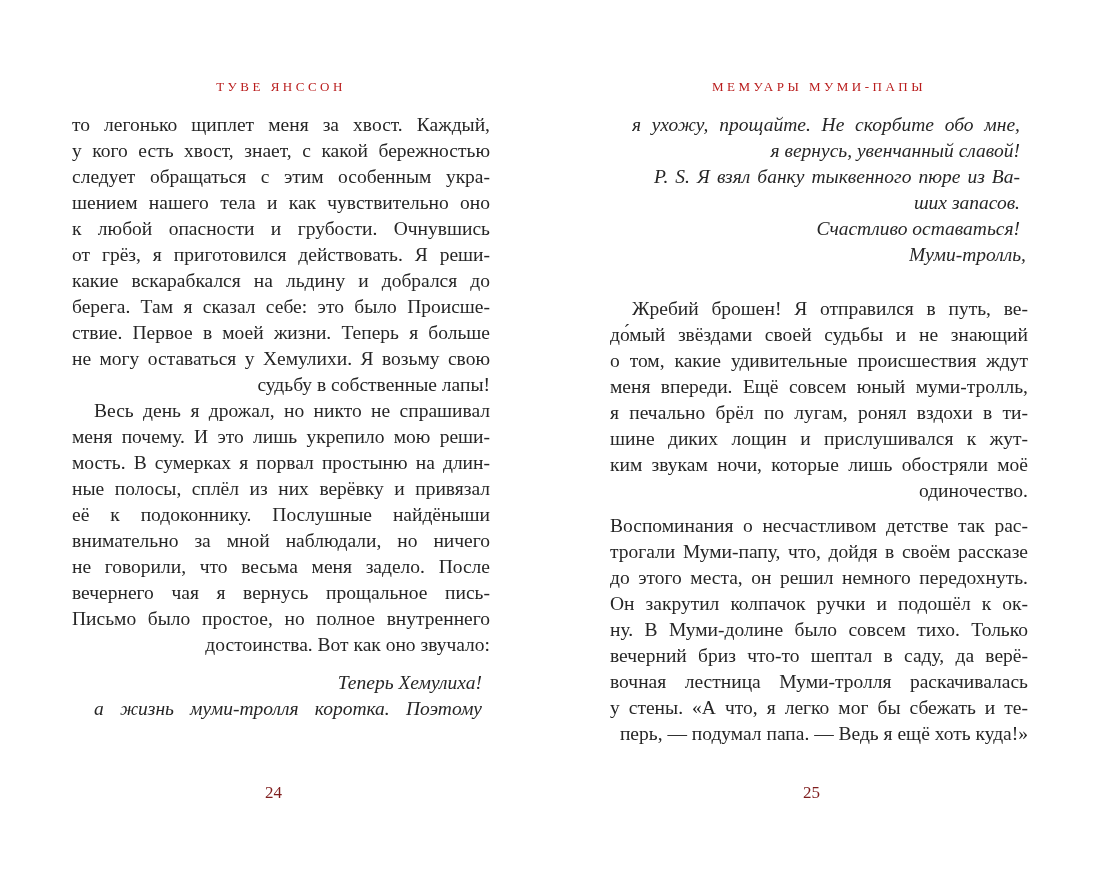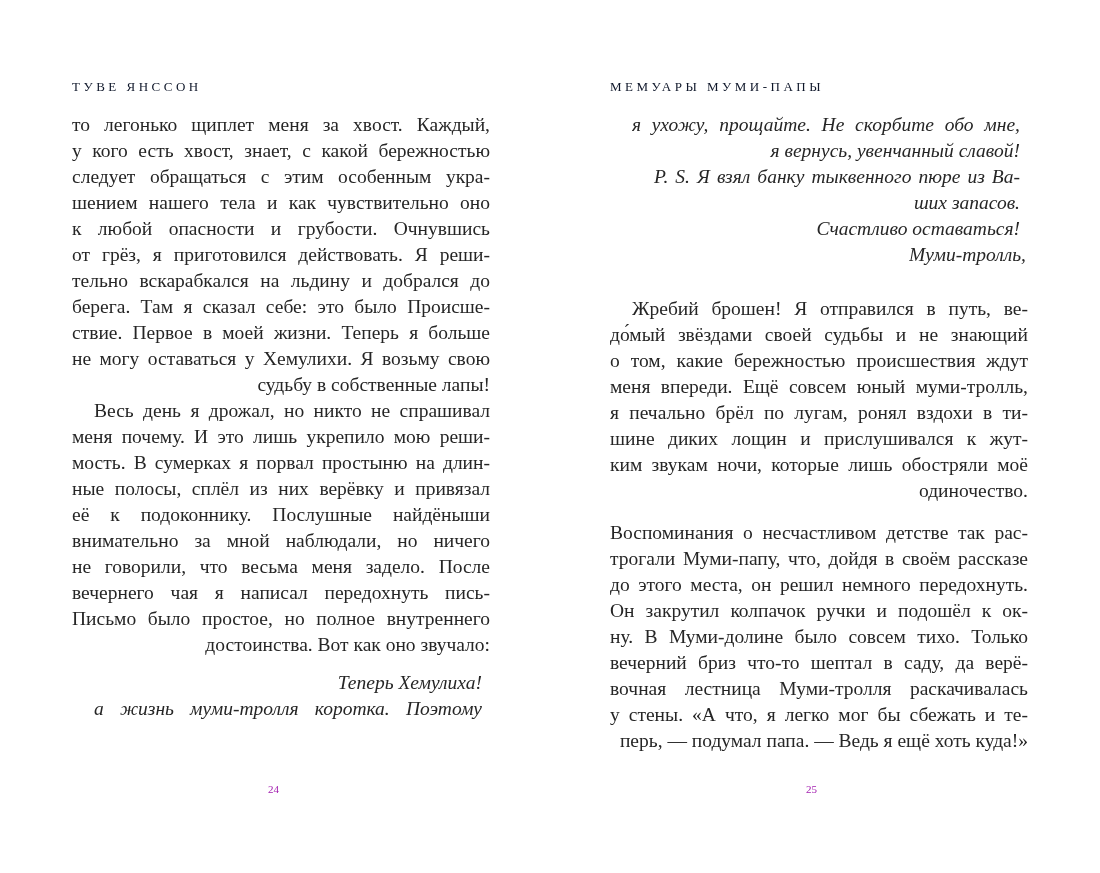--- a/index.html
+++ b/index.html
@@ -22,24 +22,24 @@
     height: 873px;
   }
   .page.left  { left: 72px;  width: 418px; }
   .page.right { left: 610px; width: 418px; }
 
   .runhead {
     position: absolute;
     top: 79px;
     left: 0;
     right: 0;
-    text-align: left;
+    text-align: center;
     font-size: 13px;
     letter-spacing: 3.5px;
-    color: #0f172a;
+    color: #b91c1c;
     white-space: nowrap;
   }
   .content {
     position: absolute;
     top: 112px;
     left: 0;
     right: 0;
   }
   .line {
     height: 26px;
@@ -68,54 +68,54 @@
     font-style: italic;
   }
   .block.signature .line { text-align: right; }
 
   .pagenum {
     position: absolute;
     top: 783px;
     left: 0;
     right: 15px;
     text-align: center;
-    font-size: 11px;
-    color: #a21caf;
+    font-size: 17px;
+    color: #7f1d1d;
   }
 </style>
 </head>
 <body>
 
 <div class="spread">
 
   <div class="page left">
     <div class="runhead">ТУВЕ ЯНССОН</div>
     <div class="content">
         <div class="block body">
           <div class="line j">то легонько щиплет меня за хвост. Каждый,</div>
           <div class="line j">у кого есть хвост, знает, с какой бережностью</div>
           <div class="line j">следует обращаться с этим особенным укра-</div>
           <div class="line j">шением нашего тела и как чувствительно оно</div>
           <div class="line j">к любой опасности и грубости. Очнувшись</div>
           <div class="line j">от грёз, я приготовился действовать. Я реши-</div>
-          <div class="line j">тельно вскарабкался на льдину и добрался до</div>
+          <div class="line j">какие вскарабкался на льдину и добрался до</div>
           <div class="line j">берега. Там я сказал себе: это было Происше-</div>
           <div class="line j">ствие. Первое в моей жизни. Теперь я больше</div>
           <div class="line j">не могу оставаться у Хемулихи. Я возьму свою</div>
           <div class="line">судьбу в собственные лапы!</div>
         </div>
         <div class="block body">
           <div class="line j i">Весь день я дрожал, но никто не спрашивал</div>
           <div class="line j">меня почему. И это лишь укрепило мою реши-</div>
           <div class="line j">мость. В сумерках я порвал простыню на длин-</div>
           <div class="line j">ные полосы, сплёл из них верёвку и привязал</div>
           <div class="line j">её к подоконнику. Послушные найдёныши</div>
           <div class="line j">внимательно за мной наблюдали, но ничего</div>
           <div class="line j">не говорили, что весьма меня задело. После</div>
-          <div class="line j">вечернего чая я написал передохнуть пись-</div>
+          <div class="line j">вечернего чая я вернусь прощальное пись-</div>
           <div class="line j">Письмо было простое, но полное внутреннего</div>
           <div class="line">достоинства. Вот как оно звучало:</div>
         </div>
         <div class="block letter" style="margin-top: 12px;">
           <div class="line i">Теперь Хемулиха!</div>
           <div class="line j">а жизнь муми-тролля коротка. Поэтому</div>
         </div>
       </div>
     <div class="pagenum">24</div>
   </div>
@@ -129,28 +129,28 @@
           <div class="line j i">P. S. Я взял банку тыквенного пюре из Ва-</div>
           <div class="line">ших запасов.</div>
           <div class="line i">Счастливо оставаться!</div>
         </div>
         <div class="block signature">
           <div class="line">Муми-тролль,</div>
         </div>
         <div class="block body" style="margin-top: 28px;">
           <div class="line j i">Жребий брошен! Я отправился в путь, ве-</div>
           <div class="line j">до́мый звёздами своей судьбы и не знающий</div>
-          <div class="line j">о том, какие бережностью происшествия ждут</div>
+          <div class="line j">о том, какие удивительные происшествия ждут</div>
           <div class="line j">меня впереди. Ещё совсем юный муми-тролль,</div>
           <div class="line j">я печально брёл по лугам, ронял вздохи в ти-</div>
           <div class="line j">шине диких лощин и прислушивался к жут-</div>
           <div class="line j">ким звукам ночи, которые лишь обостряли моё</div>
           <div class="line">одиночество.</div>
         </div>
-        <div class="block body" style="margin-top: 16px;">
+        <div class="block body" style="margin-top: 9px;">
           <div class="line j">Воспоминания о несчастливом детстве так рас-</div>
           <div class="line j">трогали Муми-папу, что, дойдя в своём рассказе</div>
           <div class="line j">до этого места, он решил немного передохнуть.</div>
           <div class="line j">Он закрутил колпачок ручки и подошёл к ок-</div>
           <div class="line j">ну. В Муми-долине было совсем тихо. Только</div>
           <div class="line j">вечерний бриз что-то шептал в саду, да верё-</div>
           <div class="line j">вочная лестница Муми-тролля раскачивалась</div>
           <div class="line j">у стены. «А что, я легко мог бы сбежать и те-</div>
           <div class="line">перь, — подумал папа. — Ведь я ещё хоть куда!»</div>
         </div>

